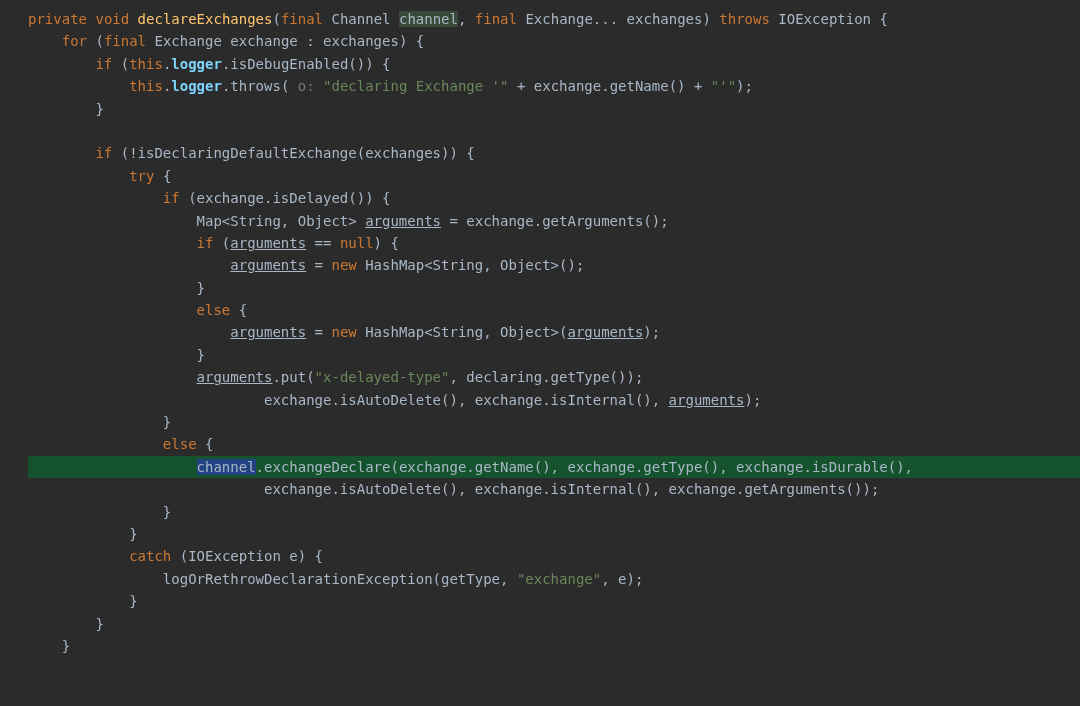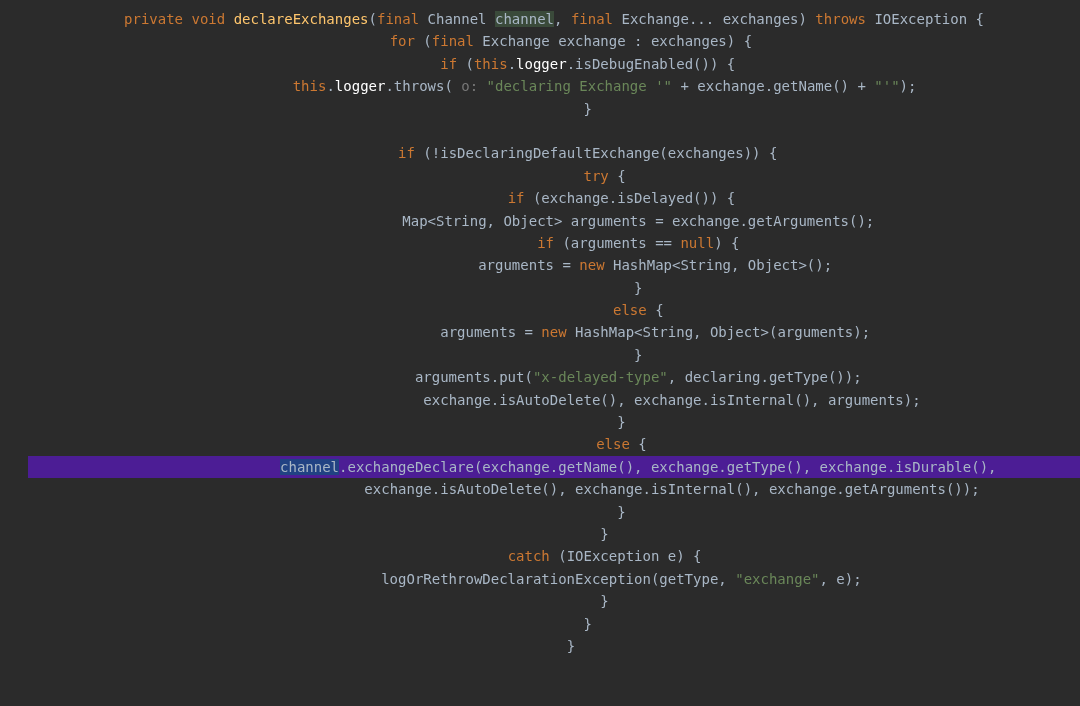--- a/index.html
+++ b/index.html
@@ -14,37 +14,36 @@
       line-height: 1.6;
       color: #a9b7c6;
       width: 1080px;
       height: 706px;
       overflow: hidden;
       padding: 8px 0 0 28px;
     }
     .code-line {
       white-space: pre;
       min-height: 22px;
-      text-align: center;
     }
     .kw { color: #cc7832; }
     .method-decl { color: #ffc66d; }
     .param-hint { color: #787878; }
     .string { color: #6a8759; }
-    .field { color: #ffffff; }
+    .field { color: #7dd3fc; font-weight: bold; }
     .constant { color: #9876aa; font-style: italic; }
-    .underline { }
+    .underline { text-decoration: underline; }
     .hl-green {
       background-color: #3a4a3a;
     }
     .hl-blue {
       background-color: #214283;
     }
     .cursor-line {
-      background-color: #4c1d95;
+      background-color: #14532d;
     }
   </style>
 </head>
 <body>
 
 <div>
 <div class="code-line"><span class="kw">private</span> <span class="kw">void</span> <span class="method-decl">declareExchanges</span><span>(</span><span class="kw">final</span> <span>Channel</span> <span class="hl-green">channel</span><span>, </span><span class="kw">final</span> <span>Exchange</span><span>...</span> <span>exchanges</span><span>) </span><span class="kw">throws</span> <span>IOException</span><span> {</span></div>
 <div class="code-line"><span>    </span><span class="kw">for</span><span> (</span><span class="kw">final</span><span> Exchange exchange : exchanges) {</span></div>
 <div class="code-line"><span>        </span><span class="kw">if</span><span> (</span><span class="kw">this</span><span>.</span><span class="field">logger</span><span>.isDebugEnabled()) {</span></div>
 <div class="code-line"><span>            </span><span class="kw">this</span><span>.</span><span class="field">logger</span><span>.throws( </span><span class="param-hint">o:</span><span> </span><span class="string">"declaring Exchange '"</span><span> + exchange.getName() + </span><span class="string">"'"</span><span>);</span></div>

